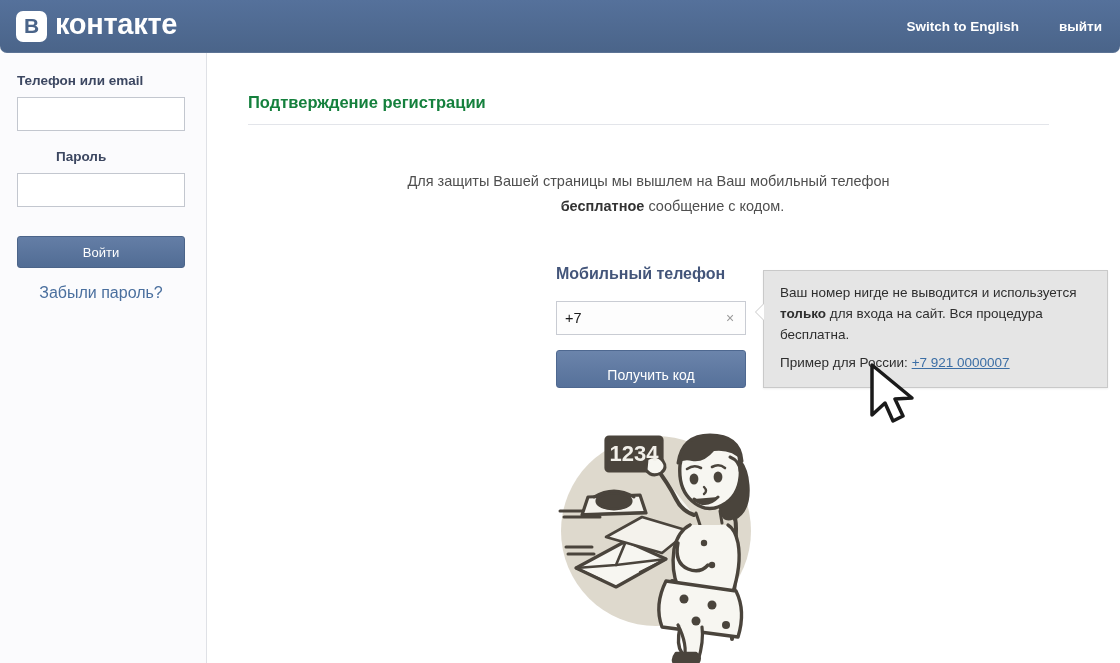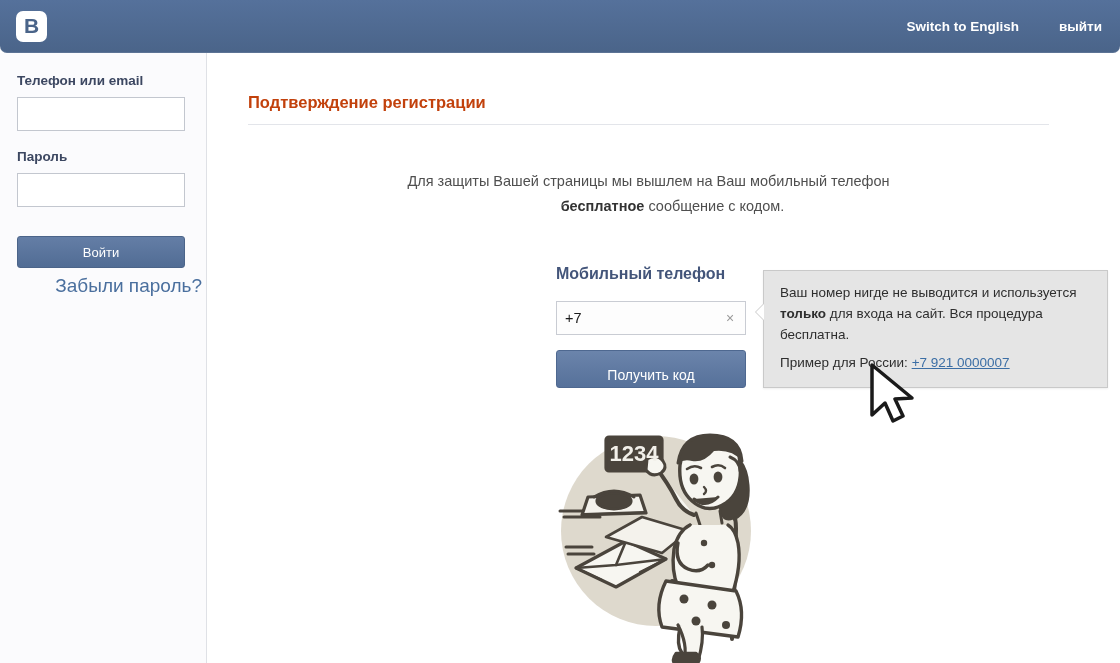--- a/index.html
+++ b/index.html
@@ -88,21 +88,21 @@
   }
   .side-label {
     position: absolute;
     left: 17px;
     color: #3c4761;
     font-size: 13.5px;
     font-weight: bold;
     white-space: nowrap;
   }
   #label-login { top: 20px; text-align: center; }
-  #label-pass  { top: 96px; }
+  #label-pass  { top: 96px; margin-left: 39px; }
 
   .side-input {
     position: absolute;
     left: 17px;
     width: 168px;
     height: 34px;
     background: #ffffff;
     border: 1px solid #c3c7cf;
     box-sizing: border-box;
     font-family: "Liberation Sans", sans-serif;
@@ -123,41 +123,41 @@
     border-radius: 3px;
     color: #ffffff;
     font-family: "Liberation Sans", sans-serif;
     font-size: 13px;
     cursor: pointer;
     box-sizing: border-box;
     padding: 0;
   }
   #link-forgot {
     position: absolute;
-    left: 0; top: 222px;
+    left: 0; top: 231px;
     width: 202px;
-    text-align: right;
+    text-align: center;
     color: #4a6f9e;
-    font-size: 19px;
+    font-size: 16px;
     text-decoration: none;
     cursor: pointer;
   }
 
   
   #main {
     position: absolute;
     left: 207px; top: 53px;
     width: 913px;
     height: 610px;
     background: #ffffff;
   }
   #page-title {
     position: absolute;
     left: 41px; top: 40px;
-    color: #c2410c;
+    color: #15803d;
     font-size: 16.5px;
     font-weight: bold;
     white-space: nowrap;
   }
   #title-rule {
     position: absolute;
     left: 41px; top: 71px;
     width: 801px;
     height: 1px;
     background: #e3e5ea;
@@ -291,20 +291,21 @@
     left: 337px; top: 360px;
     width: 240px; height: 250px;
   }
 </style>
 </head>
 <body>
 
 <div id="header">
   <div id="logo">
     <div id="logo-mark">В</div>
+    <div id="logo-text">контакте</div>
   </div>
   <div id="header-right">
     <a class="hdr-link">Switch to English</a>
     <a class="hdr-link">выйти</a>
   </div>
 </div>
 
 <div id="sidebar">
   <div class="side-label" id="label-login">Телефон или email</div>
   <input class="side-input" id="input-login" type="text" placeholder="" style="">

